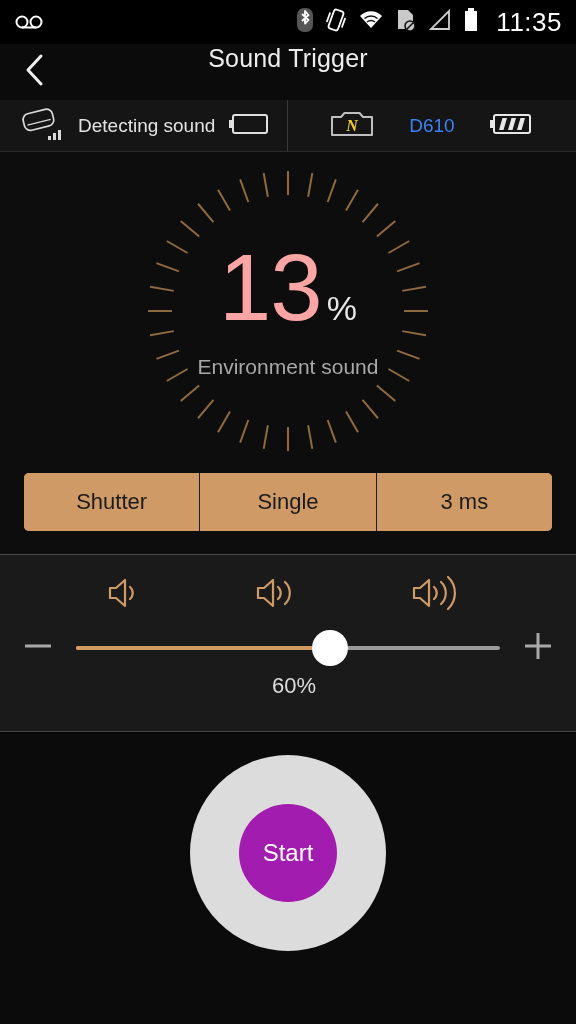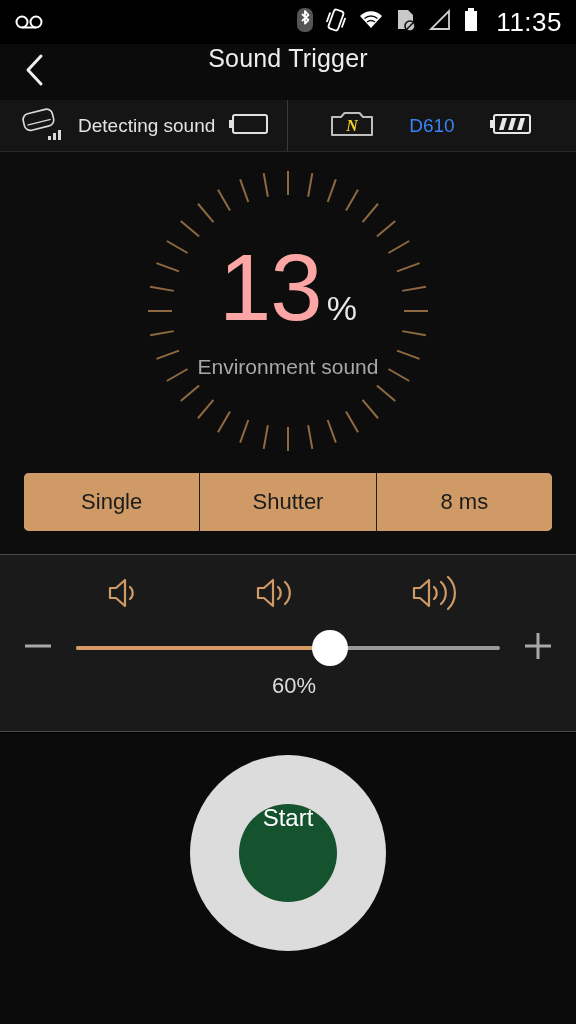--- a/index.html
+++ b/index.html
@@ -119,22 +119,22 @@
   .start-section {
     position: absolute; top: 733px; left: 0; width: 576px; height: 291px;
     background: #0b0b0b;
   }
   .start-ring {
     position: absolute; left: 50%; top: 22px; transform: translateX(-50%);
     width: 196px; height: 196px; border-radius: 50%; background: #dcdcdc;
     display: flex; align-items: center; justify-content: center;
   }
   .start-inner {
-    width: 98px; height: 98px; border-radius: 50%; background: #14532d;
-    display: flex; justify-content: center;
+    width: 98px; height: 98px; border-radius: 50%; background: #a21caf;
+    display: flex; align-items: center; justify-content: center;
   }
   .start-label { color: #fff; font-size: 24px; }
 </style>
 </head>
 <body>
 
 <div class="screen">
 
   <div class="statusbar">
     <div class="sb-left">
@@ -289,23 +289,23 @@
         <div class="dial-value-row">
           <span class="dial-value">13</span>
           <span class="dial-unit">%</span>
         </div>
         <div class="dial-label">Environment sound</div>
       </div>
     </div>
   </div>
 
   <div class="modebar">
+    <div class="mode-btn">Shutter</div>
     <div class="mode-btn">Single</div>
-    <div class="mode-btn">Shutter</div>
-    <div class="mode-btn">8 ms</div>
+    <div class="mode-btn">3 ms</div>
   </div>
 
   <div class="vol-section">
     <div class="vol-icons">
       <span>
         <svg width="44" height="38" viewBox="0 0 44 38">
           <path d="M4 14 h6 l9-8 v26 l-9-8 h-6 z" fill="none" stroke="#cf9a66" stroke-width="2.2" stroke-linejoin="round"></path>
           <path d="M24 13 A8 8 0 0 1 24 25" fill="none" stroke="#cf9a66" stroke-width="2.2" stroke-linecap="round"></path>
         </svg>
       </span>

